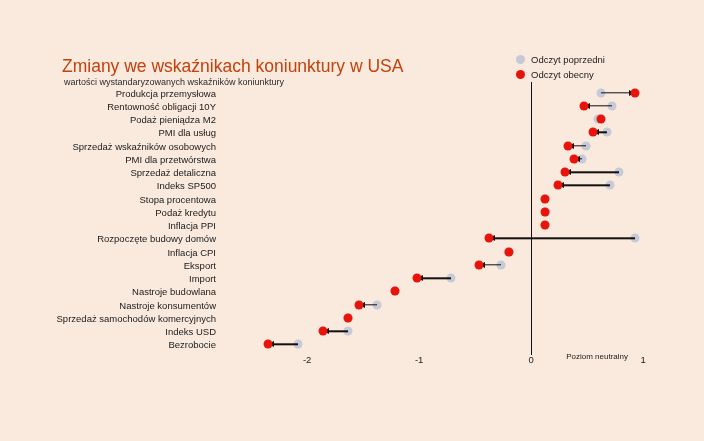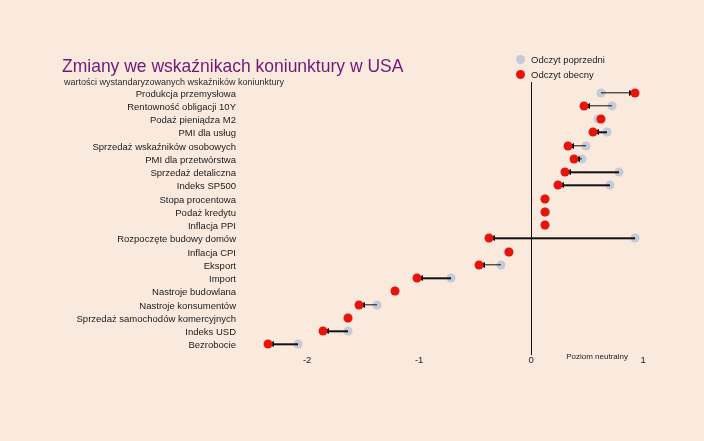--- a/index.html
+++ b/index.html
@@ -16,42 +16,42 @@
   #chart-root {
     position: relative;
     width: 704px;
     height: 441px;
   }
   #title {
     position: absolute;
     left: 62px;
     top: 56px;
     font-size: 17.5px;
-    color: #701a75;
+    color: #c2410c;
     white-space: nowrap;
   }
   #subtitle {
     position: absolute;
     left: 64px;
     top: 77px;
     font-size: 9px;
     color: #2b2b2b;
     white-space: nowrap;
   }
   #plot {
     position: absolute;
     left: 240px;
     top: 86px;
     width: 420px;
     height: 265px;
   }
   .cat-label {
     position: absolute;
     right: 100%;
-    margin-right: 4px;
+    margin-right: 24px;
     font-size: 9.5px;
     color: #1a1a1a;
     white-space: nowrap;
     transform: translateY(-50%);
     text-align: right;
   }
   .row {
     position: absolute;
     left: 0;
     width: 100%;

